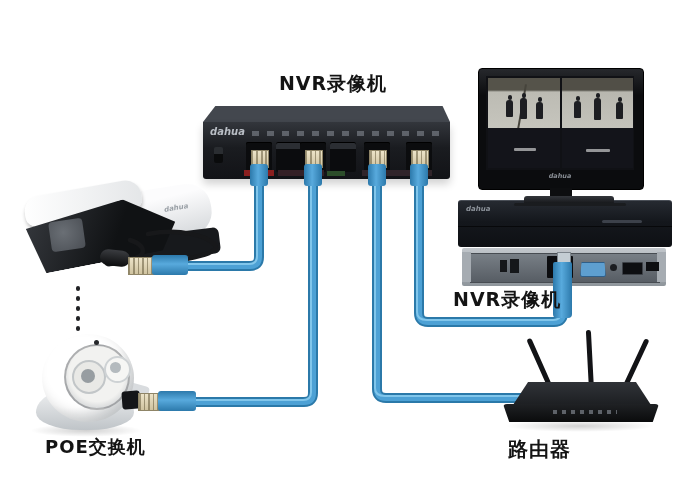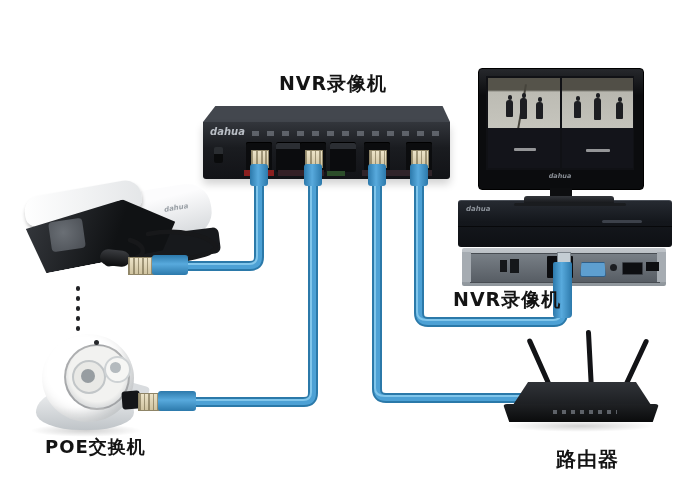--- a/index.html
+++ b/index.html
@@ -198,14 +198,14 @@
   <div class="conn" style="left:122px;top:391px;width:18px;height:18px;border-radius:3px;background:#141518;transform:rotate(-4deg);"></div>
   <div class="conn plug" style="left:138px;top:393px;width:22px;height:16px;"></div>
   <div class="conn boot" style="left:158px;top:391px;width:38px;height:20px;background:linear-gradient(180deg,var(--boot-dark),var(--boot-light) 45%,var(--boot-dark));"></div>
 
   <div class="conn" style="left:557px;top:252px;width:12px;height:14px;background:#c4cdd3;border:1px solid #7d858c;"></div>
   <div class="conn boot-v" style="left:553px;top:262px;width:19px;height:56px;border-radius:2px 2px 4px 4px;"></div>
 
   <div class="label" style="left:277px;top:71px;width:112px;text-align:center;font-size:19px;">NVR录像机</div>
   <div class="label" style="left:453px;top:287px;font-size:19px;">NVR录像机</div>
   <div class="label" style="left:45px;top:435px;font-size:18px;">POE交换机</div>
-  <div class="label" style="left:556px;top:436px;font-size:20px;margin-top:10px;">路由器</div>
+  <div class="label" style="left:508px;top:436px;font-size:20px;">路由器</div>
 </div>
 
 </body></html>

